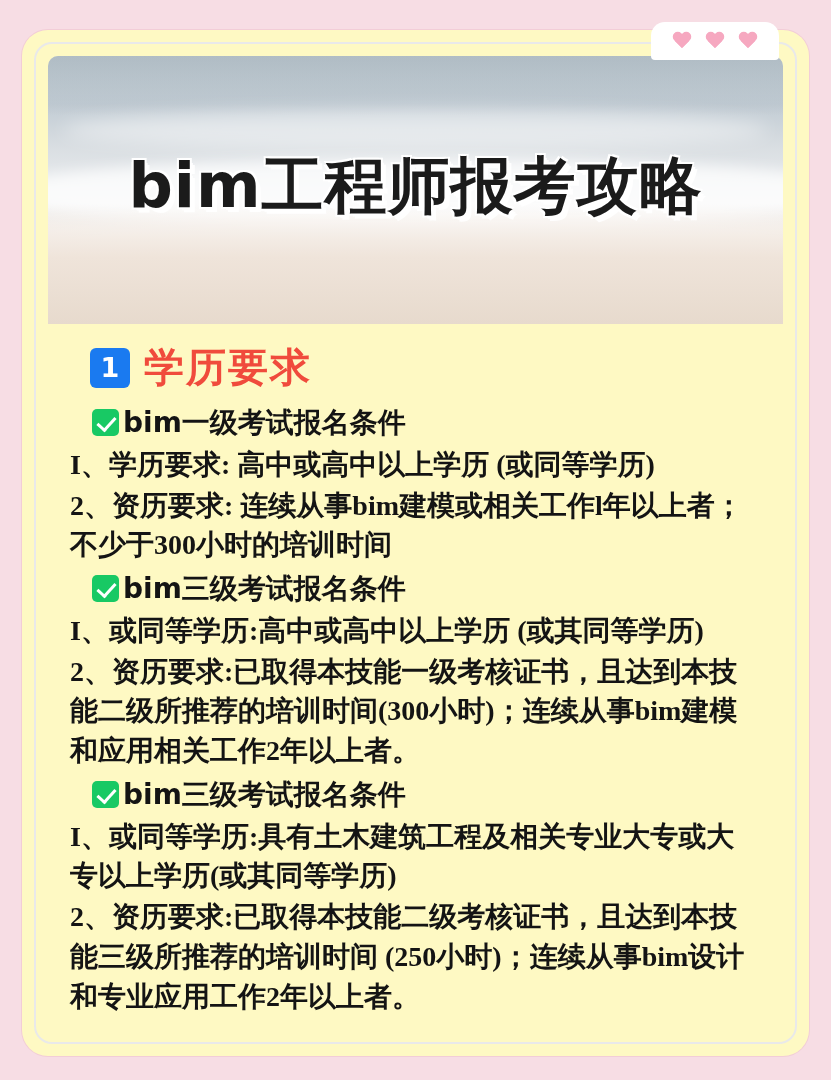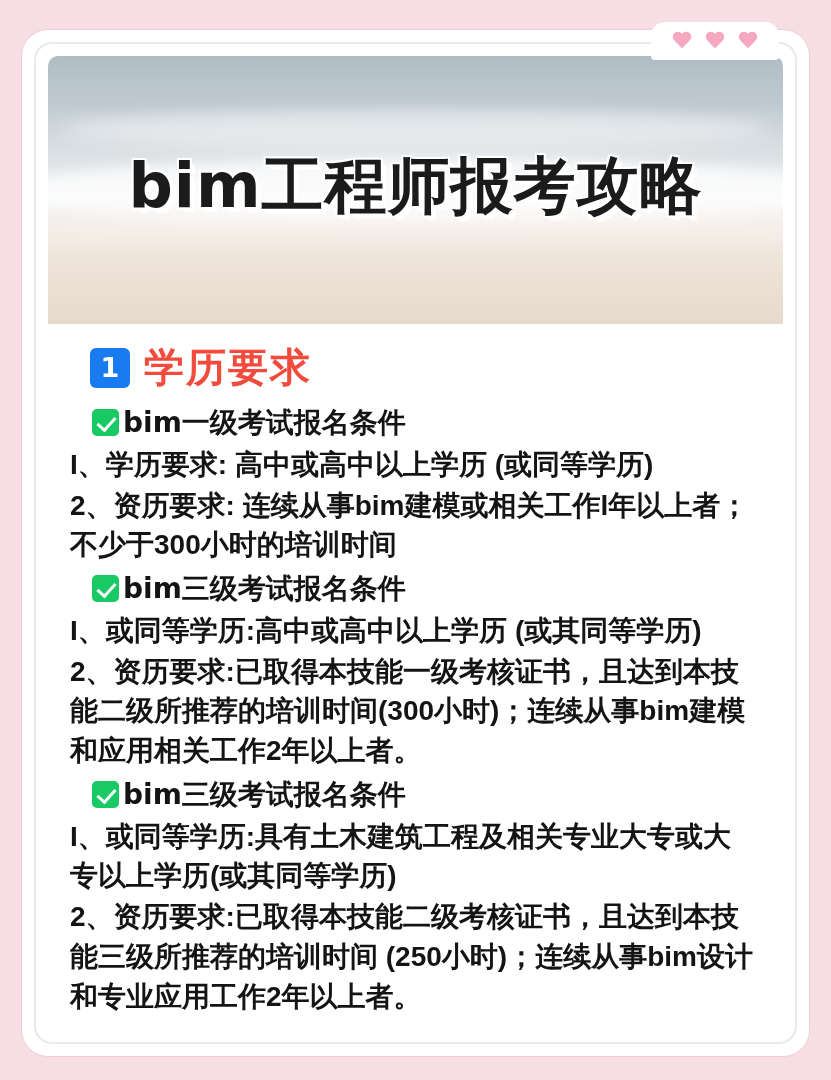--- a/index.html
+++ b/index.html
@@ -21,21 +21,21 @@
     background: #f7dde4;
   }
 
   
   #card {
     position: absolute;
     left: 22px;
     top: 30px;
     width: 787px;
     height: 1026px;
-    background: #ffffff;
+    background: #fef9c3;
     border-radius: 26px;
     box-shadow: 0 0 0 1px #f2cdd7;
   }
   #card-inner-border {
     position: absolute;
     left: 12px;
     top: 12px;
     right: 12px;
     bottom: 12px;
     border: 2px solid #e9e9e9;
@@ -220,21 +220,21 @@
     position: absolute;
     left: 9px;
     top: 4px;
     width: 8px;
     height: 15px;
     border: solid #ffffff;
     border-width: 0 3.5px 3.5px 0;
     transform: rotate(42deg);
   }
   .para {
-    font-family: Liberation Sans, sans-serif;
+    font-family: Liberation Serif, serif;
     font-weight: bold;
     font-size: 28px;
     color: #141414;
     line-height: 1.42;
     margin: 0 4px 1px 0;
     text-indent: 0;
   }
 </style>
 </head>
 <body>

